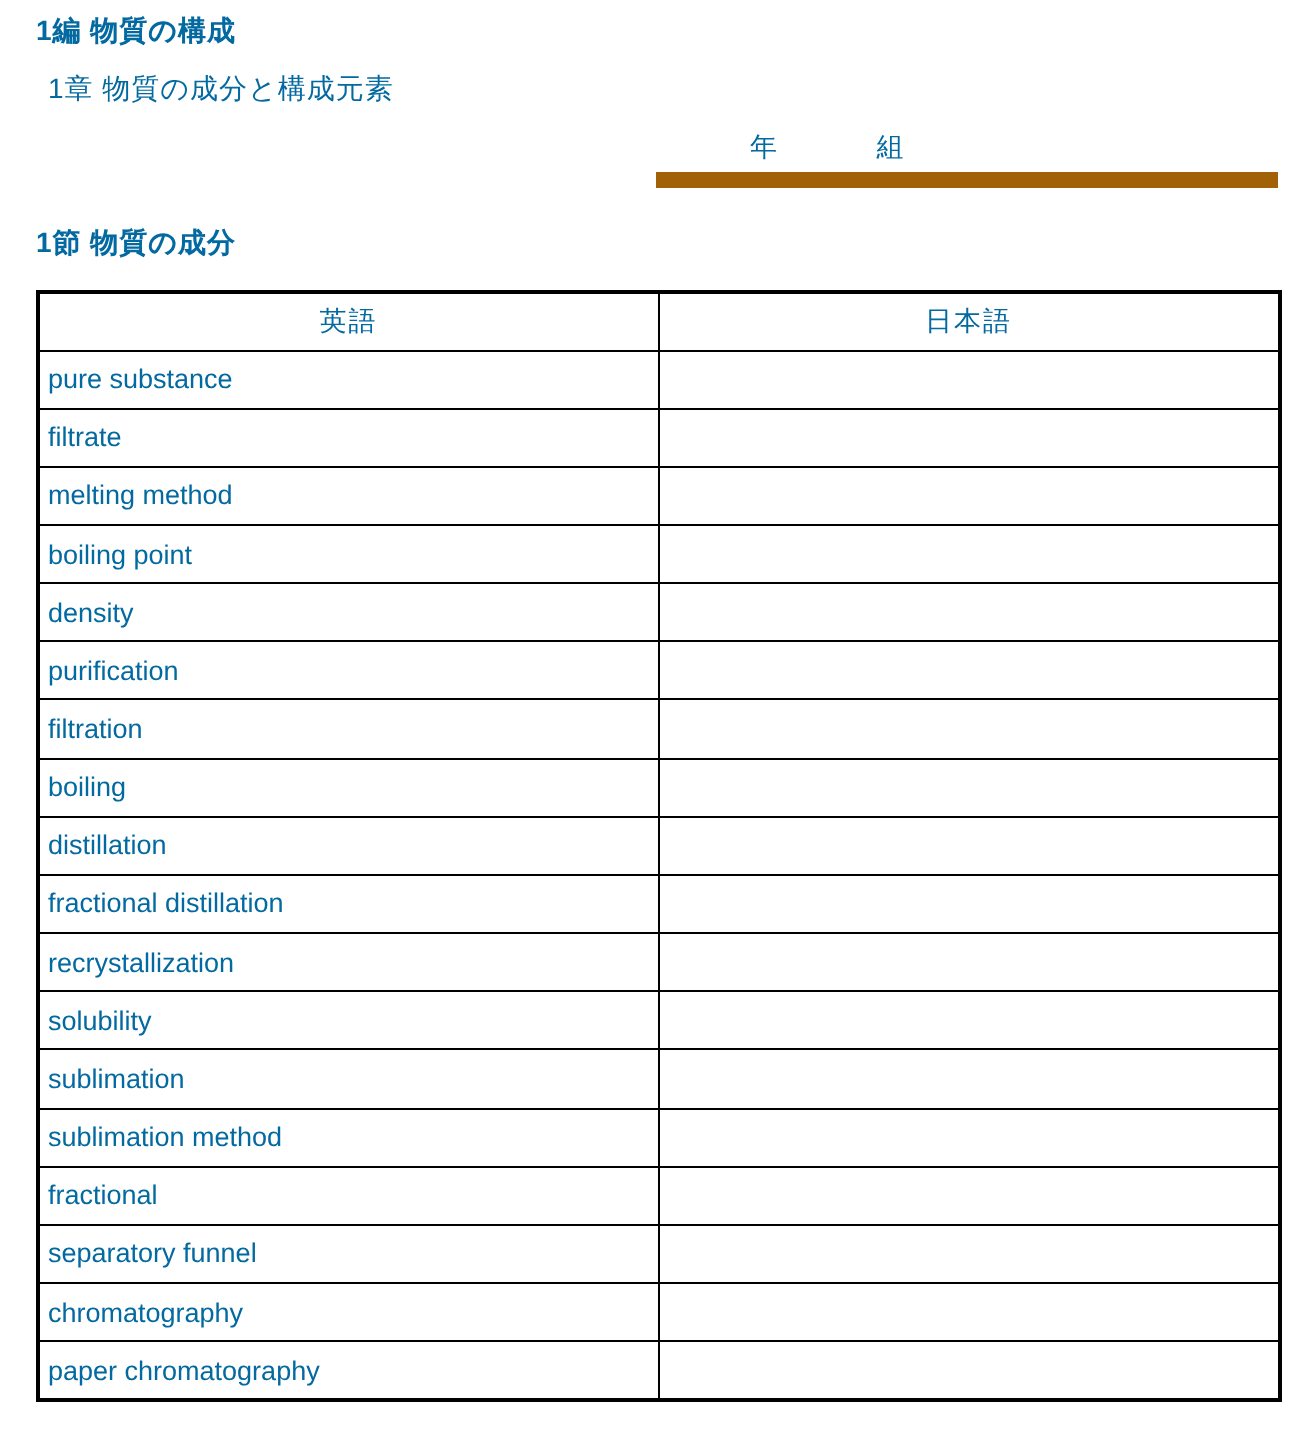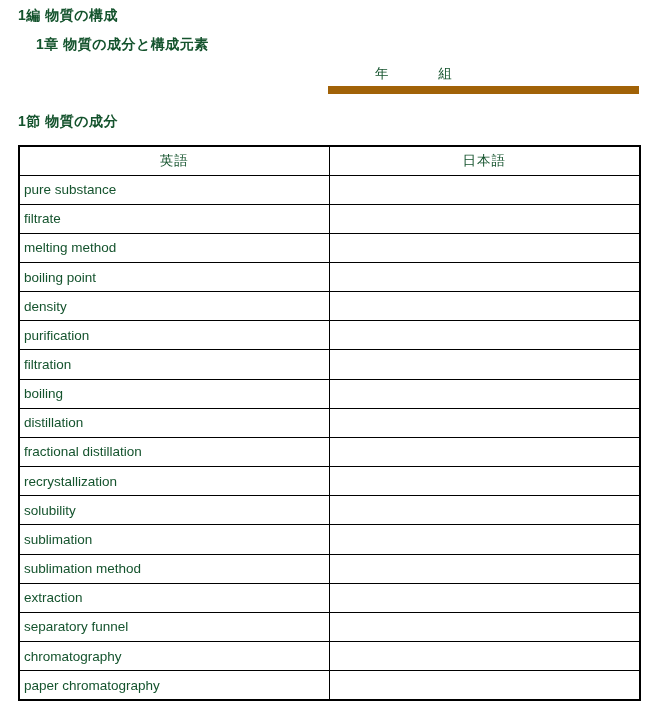--- a/index.html
+++ b/index.html
@@ -1,21 +1,21 @@
 <!DOCTYPE html>
 <html><head>
 <meta charset="utf-8">
 <style>
   html,body{margin:0;padding:0;background:#ffffff;}
   .page{
-    position:relative;width:648px;height:716px;background:#ffffff;color:#14532d;
+    position:relative;width:648px;height:716px;background:#ffffff;color:#0369a1;
     font-family:"Liberation Sans","DejaVu Sans",sans-serif;overflow:hidden;
   }
   .h-part{position:absolute;left:18px;top:7px;font-size:14px;font-weight:bold;letter-spacing:0.5px;}
-  .h-chapter{position:absolute;left:36px;top:36px;font-size:14px;font-weight:bold;letter-spacing:0.5px;}
+  .h-chapter{position:absolute;left:24px;top:36px;font-size:14px;font-weight:normal;letter-spacing:0.5px;}
   .h-section{position:absolute;left:18px;top:113px;font-size:14px;font-weight:bold;letter-spacing:0.5px;}
   .nameline{
     position:absolute;left:328px;top:62px;width:311px;height:24px;
     border-bottom:8px solid #a16207;font-size:13.5px;line-height:24px;
   }
   .nameline .yr{display:inline-block;margin-left:47px;}
   .nameline .cl{display:inline-block;margin-left:46px;}
   table.vocab{
     position:absolute;left:18px;top:145px;width:621px;height:556px;
     border-collapse:collapse;table-layout:fixed;border:2px solid #000000;
@@ -111,21 +111,21 @@
   </tr>
         <tr>
     <td class="en">sublimation</td>
     <td class="ja"></td>
   </tr>
         <tr>
     <td class="en">sublimation method</td>
     <td class="ja"></td>
   </tr>
         <tr>
-    <td class="en">extraction</td>
+    <td class="en">fractional</td>
     <td class="ja"></td>
   </tr>
         <tr>
     <td class="en">separatory funnel</td>
     <td class="ja"></td>
   </tr>
         <tr>
     <td class="en">chromatography</td>
     <td class="ja"></td>
   </tr>

